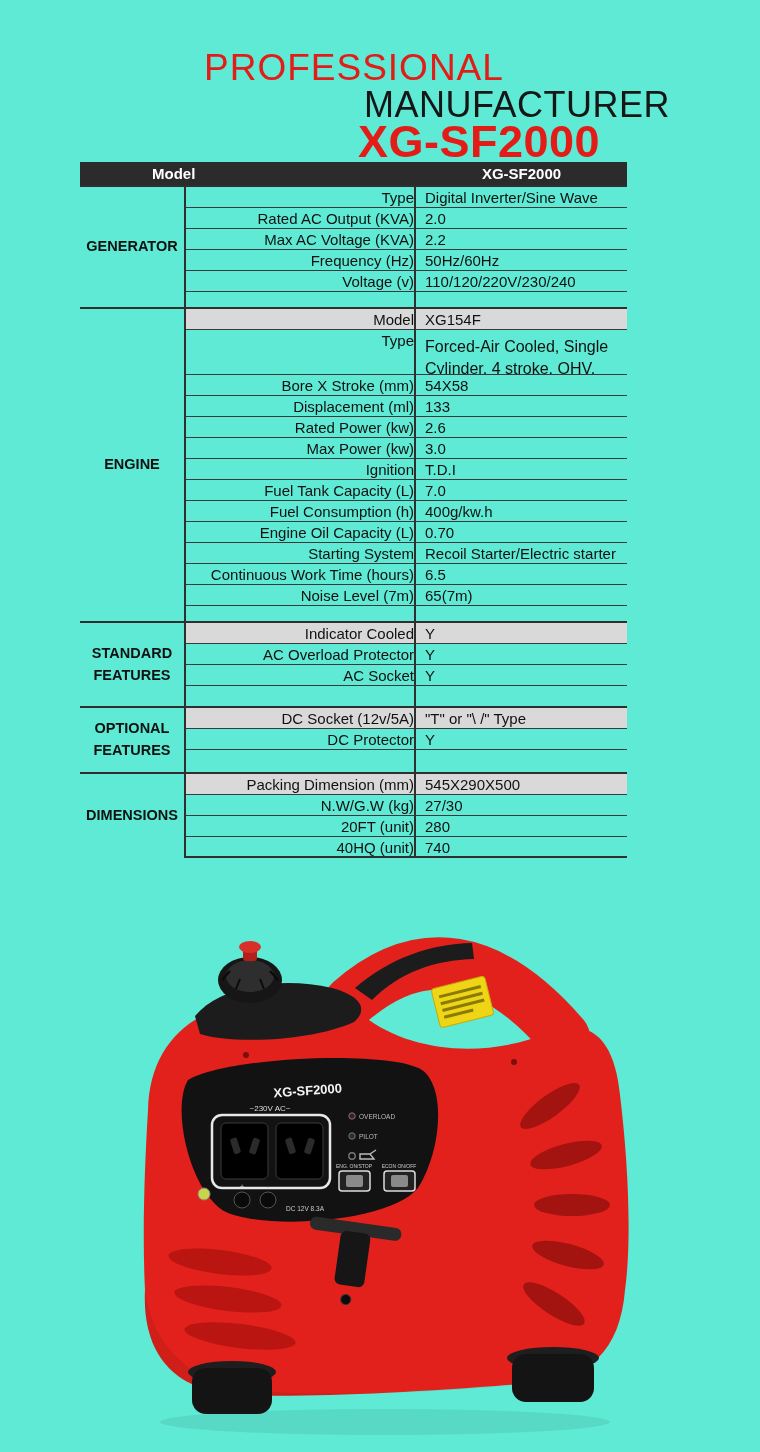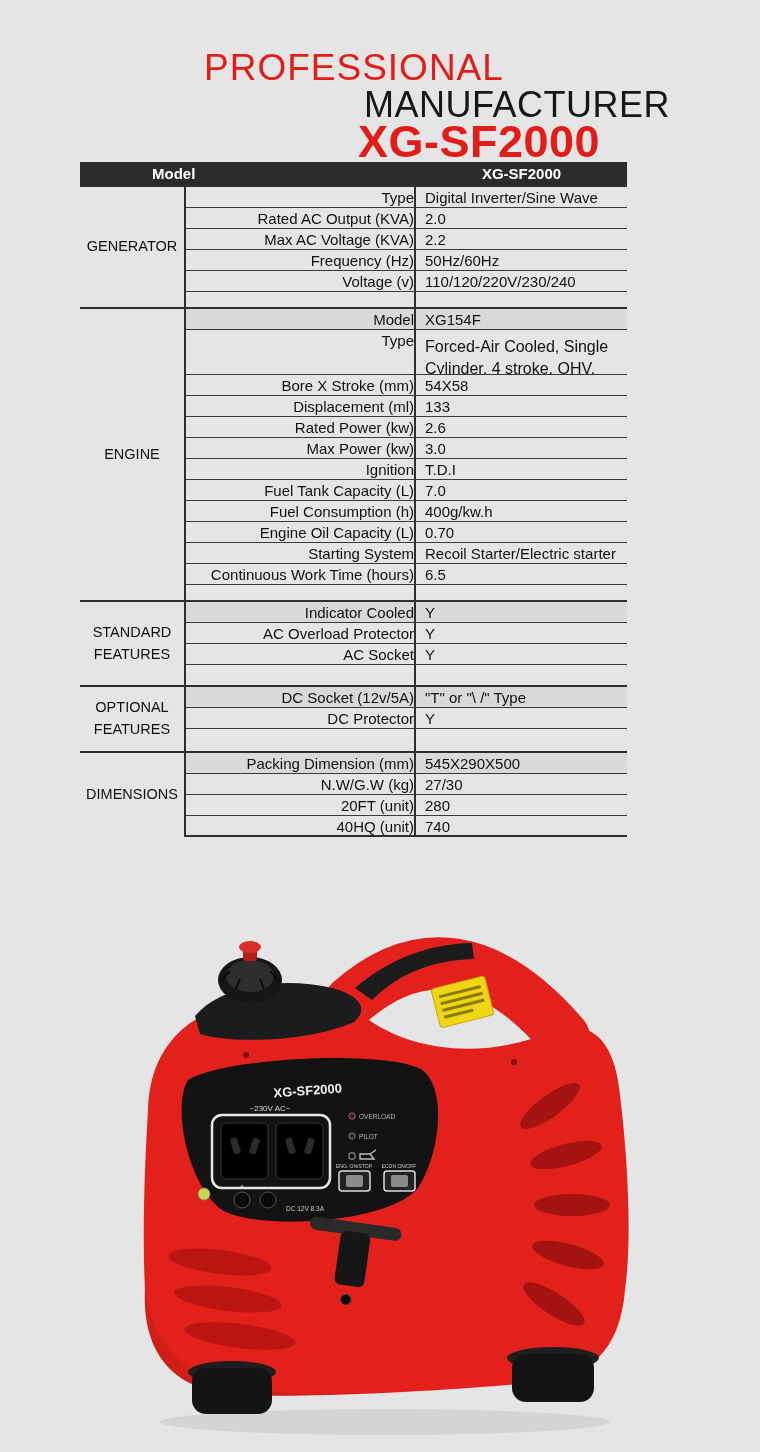--- a/index.html
+++ b/index.html
@@ -1,34 +1,34 @@
 <!DOCTYPE html>
 <html><head>
 <meta charset="utf-8">
 <style>
   html,body { margin:0; padding:0; background:#ffffff; }
   .page {
-    position:relative; width:760px; height:1452px; background:#e5e5e5;
+    position:relative; width:760px; height:1452px; background:#5eead4;
     font-family:"Liberation Sans", sans-serif; color:#111; overflow:hidden;
   }
   
   .brand1 { position:absolute; left:204px; top:47px; font-size:37px; color:#e31c18; letter-spacing:1px; white-space:nowrap; }
   .brand2 { position:absolute; left:364px; top:84px; font-size:36px; color:#161616; letter-spacing:0.5px; white-space:nowrap; }
   .model-title { position:absolute; left:358px; top:116px; font-size:45px; font-weight:bold; color:#e31c18; letter-spacing:0.5px; white-space:nowrap; }
 
   
   .spec { position:absolute; left:80px; top:162px; width:547px; font-size:15px; }
   .spec-header { display:flex; background:#2b2b2b; color:#fff; font-weight:bold; height:23px; align-items:center; }
   .spec-header .h-left  { width:336px; box-sizing:border-box; padding-left:72px; }
   .spec-header .h-right { width:211px; text-align:center; }
   .section { display:flex; border-top:2px solid #2f2f2f; }
   .cat {
     width:106px; box-sizing:border-box; padding:2px 1px;
     display:flex; align-items:center; justify-content:center; text-align:center;
-    font-weight:normal; font-size:14.5px; line-height:1.5;
+    font-weight:bold; font-size:14.5px; line-height:1.5;
     border-right:2px solid #2f2f2f;
   }
   .rows { flex:1; display:flex; flex-direction:column; }
   .row { display:flex; }
   .cell { box-sizing:border-box; }
   .cell.label { width:230px; height:21px; padding:2px 0 0 7px; border-right:2px solid #2f2f2f; border-bottom:1px solid #3a3a3a; overflow:hidden; white-space:nowrap;text-align:right; }
   .cell.value { flex:1; height:21px; padding:2px 0 0 9px; border-bottom:1px solid #3a3a3a; overflow:hidden; }
   .row.tall .cell { height:45px; }
   .row.tall .cell.value { font-size:16px; line-height:1.35; padding-top:6px; padding-right:4px; white-space:normal; }
   .row.shaded .cell { background:#d9d9d9; }
@@ -127,20 +127,24 @@
               <div class="cell value">0.70</div>
             </div>
             <div class="row">
               <div class="cell label">Starting System</div>
               <div class="cell value">Recoil Starter/Electric starter</div>
             </div>
             <div class="row">
               <div class="cell label">Continuous Work Time (hours)</div>
               <div class="cell value">6.5</div>
             </div>
+            <div class="row">
+              <div class="cell label">Noise Level (7m)</div>
+              <div class="cell value">65(7m)</div>
+            </div>
             <div class="row spacer">
               <div class="cell label" style="height: 15px;"></div>
               <div class="cell value" style="height: 15px;"></div>
             </div>
           </div>
         </div>
         <div class="section">
           <div class="cat">STANDARD FEATURES</div>
           <div class="rows">
             <div class="row shaded">

